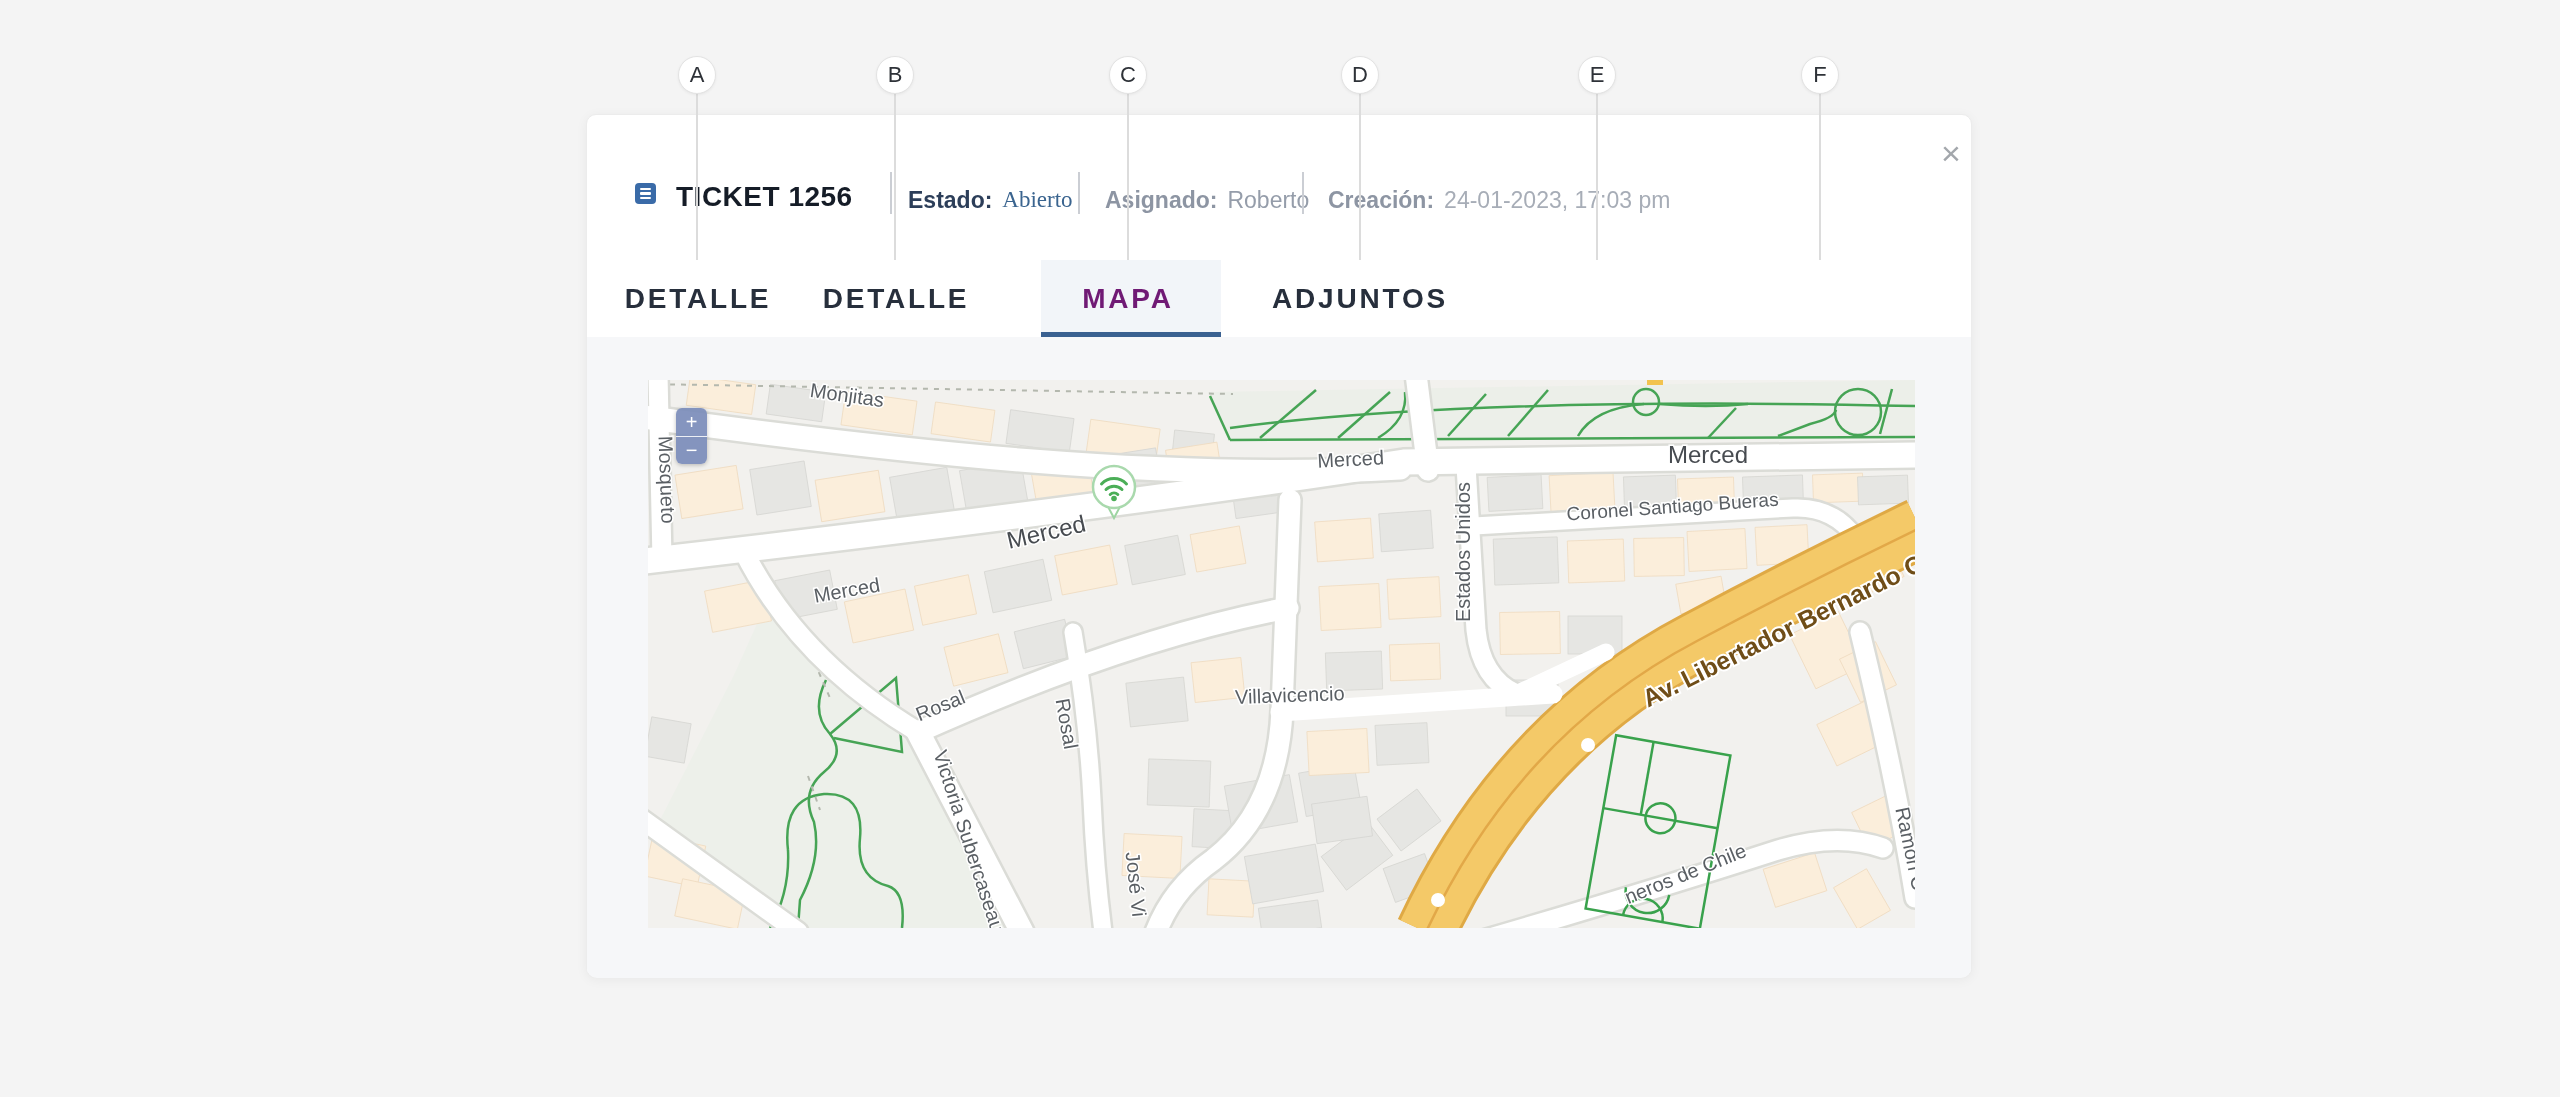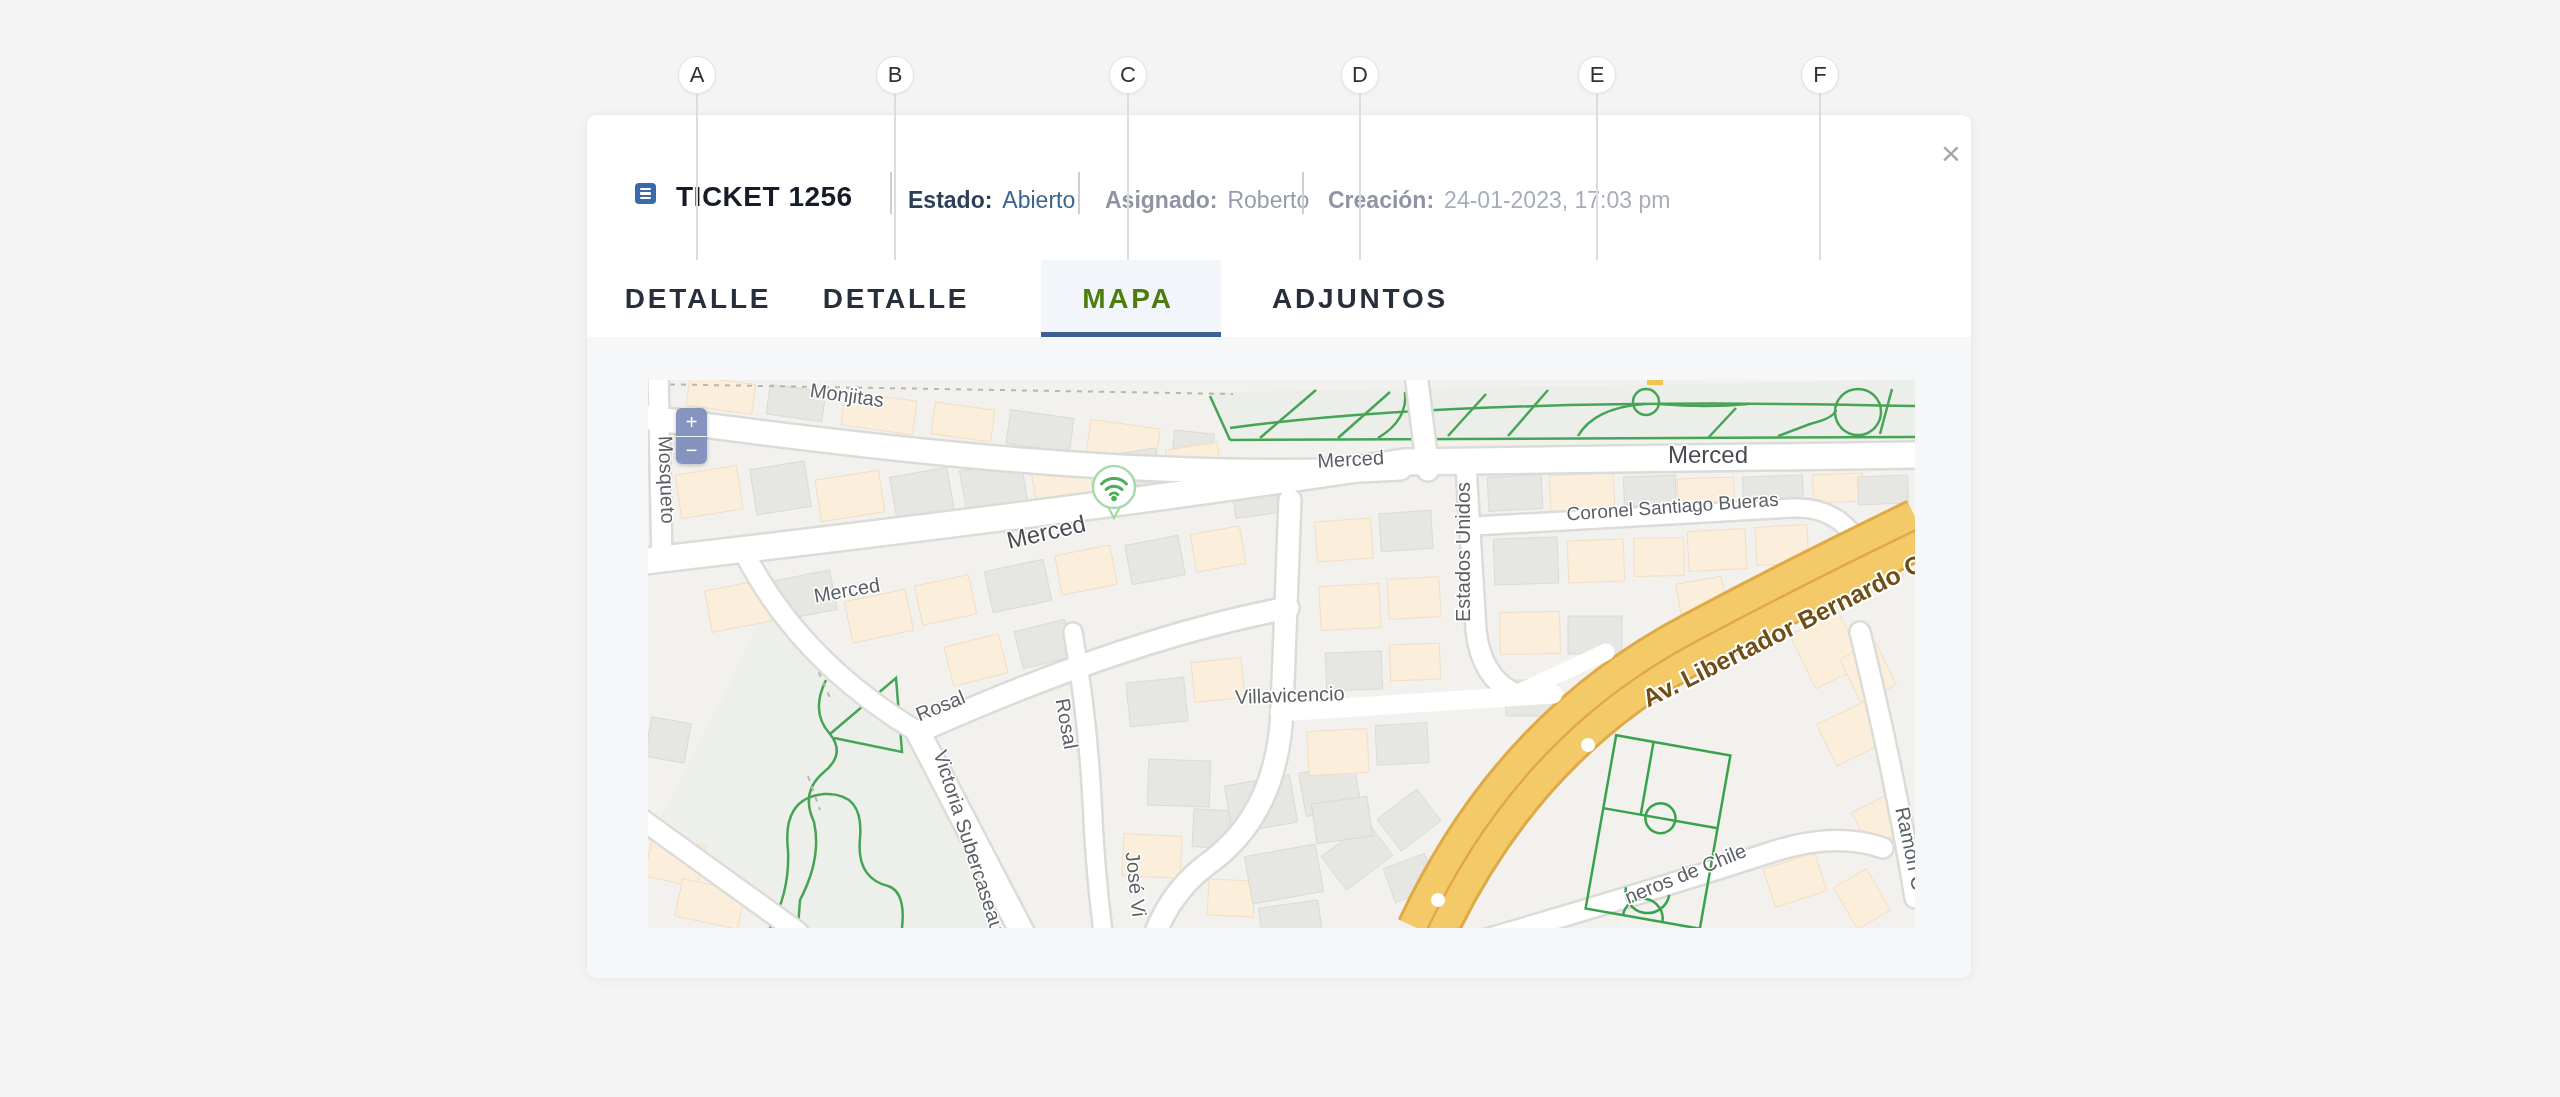--- a/index.html
+++ b/index.html
@@ -19,27 +19,27 @@
   .close-btn { position:absolute; left:1344px; top:18px; width:40px; height:40px; font-size:34px; font-weight:300;
     color:#a3a7ac; display:flex; align-items:center; justify-content:center; cursor:pointer; line-height:1; }
 
   .hdr-icon { position:absolute; left:48px; top:68px; width:21px; height:21px; background:#3a6ba8; border-radius:4px;
     display:flex; flex-direction:column; justify-content:center; align-items:center; gap:2.5px; }
   .hdr-icon i { display:block; width:11px; height:2.2px; background:#fff; border-radius:1px; }
   .title { position:absolute; left:89px; top:66px; font-size:28px; font-weight:700; color:#151c27; letter-spacing:.5px; white-space:nowrap; }
   .vdiv { position:absolute; top:57px; height:42px; width:2px; background:#cbced4; }
   .meta { position:absolute; top:72px; font-size:23px; display:flex; gap:10px; white-space:nowrap; }
   .meta .lbl { font-weight:700; }
-  .m0 .lbl { color:#2c3e59; } .m0 .val { color:#3a648f; }
+  .m0 .lbl { color:#2c3e59; } .m0 .val { color:#3a648f;font-family:Liberation Serif, serif; }
   .m1 .lbl { color:#8d95a3; } .m1 .val { color:#959daa; }
   .m2 .lbl { color:#8d95a3; } .m2 .val { color:#a7adb7;text-align:center; }
 
   .tab { position:absolute; top:145px; height:77px; display:flex; align-items:center; transform:translateX(-50%);
     font-size:28px; font-weight:600; letter-spacing:2.8px; color:#272f3c; cursor:pointer; z-index:2; white-space:nowrap; }
-  .tab.active { color:#4d7c0f; }
+  .tab.active { color:#701a75; }
   .tab-bg { position:absolute; left:454px; top:145px; width:180px; height:77px; background:#f2f5f9;
     border-bottom:5px solid #3a6191; z-index:1; }
 
   .content { position:absolute; left:0; top:222px; width:1384px; height:641px; background:#f6f7f9; border-radius:0 0 10px 10px; }
   .map { position:absolute; left:61px; top:43px; width:1267px; height:548px; background:#f2f1ee; overflow:hidden; cursor:grab; }
   .map svg { display:block; }
 
   .zoomctl { position:absolute; left:28px; top:28px; width:31px; z-index:5; border-radius:6px; overflow:hidden;
     box-shadow:0 1px 4px rgba(0,0,0,.25); }
   .zbtn { width:31px; height:28px; background:rgba(123,140,186,.92); color:#fff; font-size:20px;

